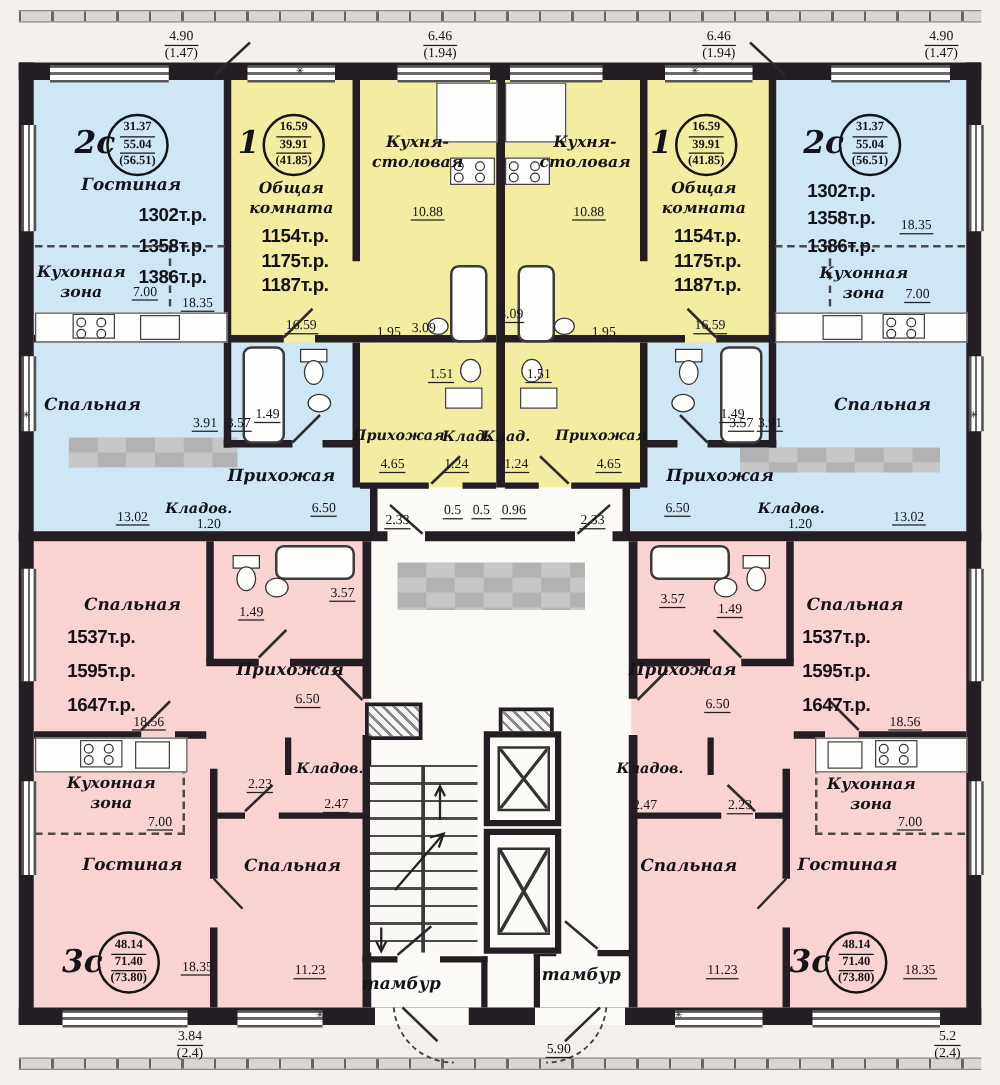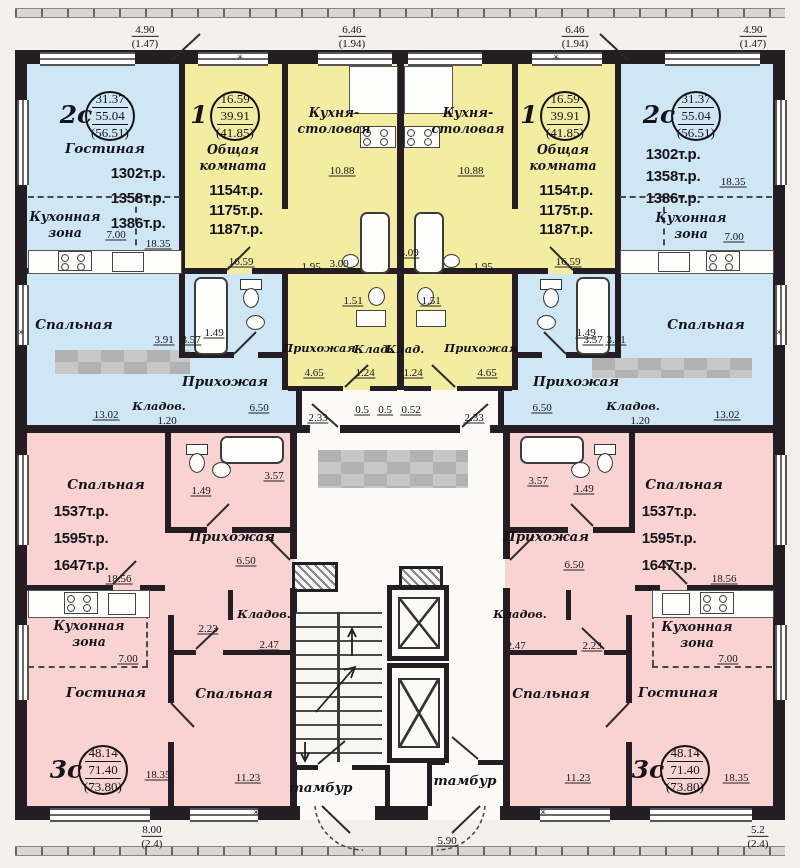--- a/index.html
+++ b/index.html
@@ -23,21 +23,21 @@
   .rm2 span{display:block;}
   .rms{font-family:"DejaVu Serif",serif;font-style:italic;font-weight:bold;font-size:11.5px;}
   .dm{font-family:"Liberation Serif",serif;font-size:11px;border-bottom:1px solid #222;padding:0 1px;}
   .dm2{font-family:"Liberation Serif",serif;font-size:11px;line-height:1.15;}
   .dm2 .u{display:block;border-bottom:1px solid #222;}
   .dm2 .p{display:block;}
   .pr{font-family:"Liberation Sans",sans-serif;font-weight:bold;font-size:15px;letter-spacing:-0.3px;}
   .ty{position:absolute;transform:translate(-50%,-50%);font-family:"DejaVu Serif",serif;font-style:italic;font-weight:bold;font-size:25px;}
   .badge{position:absolute;width:46px;height:46px;border:2px solid #151515;border-radius:50%;background:transparent;
          display:flex;flex-direction:column;justify-content:center;align-items:center;
-         font-family:"Liberation Serif",serif;font-size:13px;font-weight:normal;line-height:1.25;text-align:right;}
+         font-family:"Liberation Serif",serif;font-size:10px;font-weight:bold;line-height:1.25;text-align:right;}
   .badge span{display:block;padding:0 3px;}
   .badge .bb{border-bottom:1px solid #151515;}
   
   .tub{position:absolute;background:#fdfdfb;border:2px solid #3b3b3b;border-radius:7px;}
   .cnt{position:absolute;background:#fdfdfb;border:1.5px solid #555;}
   .stv{position:absolute;background:#fdfdfb;border:1.5px solid #444;display:grid;grid-template-columns:1fr 1fr;gap:1px 3px;padding:2px;box-sizing:border-box;}
   .bn{width:8px;height:8px;border:1.4px solid #333;border-radius:50%;box-sizing:border-box;}
   .sk{position:absolute;background:#fdfdfb;border:1.4px solid #333;border-radius:50%;}
   .box{position:absolute;background:#fdfdfb;border:1.5px solid #444;}
   .toi-t{position:absolute;background:#fdfdfb;border:1.4px solid #333;}
@@ -325,21 +325,21 @@
   <div class="L dm2" style="left:575px;top:36px;">
       <span class="u">6.46</span>
       <span class="p">(1.94)</span>
     </div>
   <div class="L dm2" style="left:753px;top:36px;">
       <span class="u">4.90</span>
       <span class="p">(1.47)</span>
     </div>
 
   <div class="L dm2" style="left:152px;top:836px;">
-      <span class="u">8.00</span>
+      <span class="u">3.84</span>
       <span class="p">(2.4)</span>
     </div>
   <div class="L dm" style="left:447px;top:840px;">5.90</div>
   <div class="L dm2" style="left:758px;top:836px;">
       <span class="u">5.2</span>
       <span class="p">(2.4)</span>
     </div>
 
   <div class="ty" style="left:76px;top:114px;">2с</div>
   <div class="badge" style="left:85px;top:91px;">
@@ -454,21 +454,21 @@
       <span>Общая</span>
       <span>комната</span>
     </div>
   <div class="L pr" style="left:566px;top:189px;">1154т.р.</div>
   <div class="L pr" style="left:566px;top:209px;">1175т.р.</div>
   <div class="L pr" style="left:566px;top:228px;">1187т.р.</div>
   <div class="L dm" style="left:568px;top:261px;">16.59</div>
 
   <div class="L dm" style="left:362px;top:409px;">0.5</div>
   <div class="L dm" style="left:385px;top:409px;">0.5</div>
-  <div class="L dm" style="left:411px;top:409px;">0.52</div>
+  <div class="L dm" style="left:411px;top:409px;">0.96</div>
   <div class="L dm" style="left:318px;top:417px;">2.33</div>
   <div class="L dm" style="left:474px;top:417px;">2.33</div>
 
   <div class="L rm" style="left:106px;top:484px;">Спальная</div>
   <div class="L pr" style="left:81px;top:510px;">1537т.р.</div>
   <div class="L pr" style="left:81px;top:537px;">1595т.р.</div>
   <div class="L pr" style="left:81px;top:564px;">1647т.р.</div>
   <div class="L dm" style="left:119px;top:578px;">18.56</div>
   <div class="L dm" style="left:201px;top:490px;">1.49</div>
   <div class="L dm" style="left:274px;top:475px;">3.57</div>

